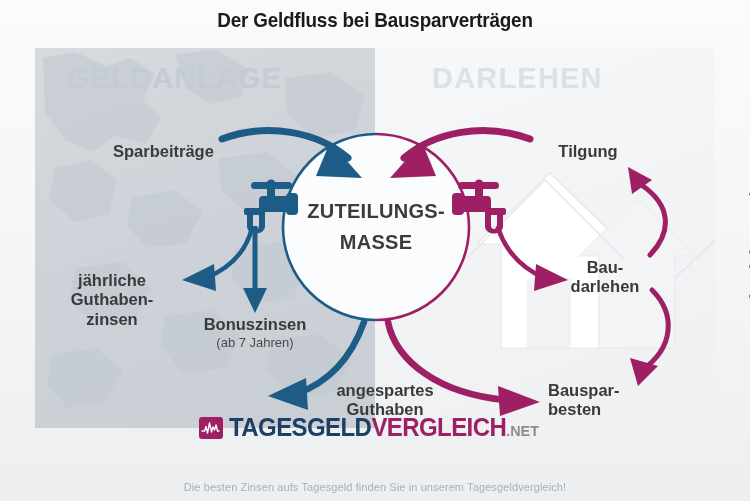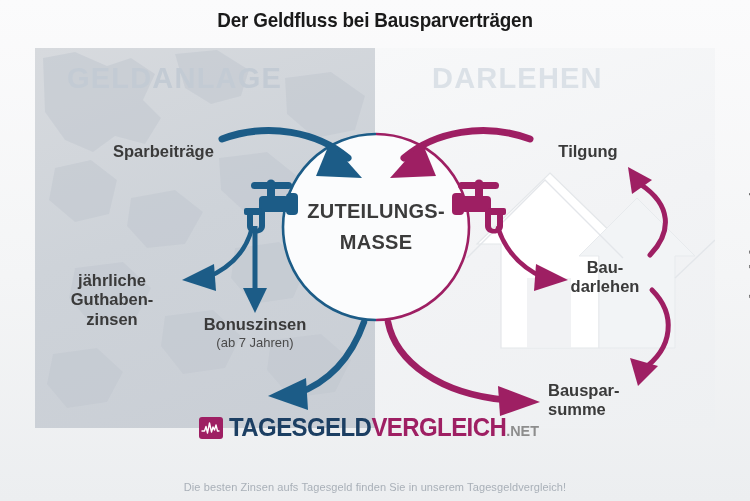--- a/index.html
+++ b/index.html
@@ -340,24 +340,28 @@
 
   <div class="label" id="lbl-sollzinsen">
     <div>Tilgung</div>
   </div>
 
   <div class="label" id="lbl-baudarlehen">
     <div>Bau-</div>
     <div>darlehen</div>
   </div>
 
+  <div class="label" id="lbl-angespartes">
+    <div>angespartes</div>
+    <div>Guthaben</div>
+  </div>
 
   <div class="label" id="lbl-bausparsumme">
     <div>Bauspar-</div>
-    <div>summe</div>
+    <div>besten</div>
   </div>
 
   <div id="source">Quelle: www.tagesgeldvergleich.net</div>
 
   <div id="footer">
     <div id="logo-row">
       <div id="logo-mark">
         <svg width="19" height="14" viewBox="0 0 19 14" xmlns="http://www.w3.org/2000/svg">
           <polyline points="1,10 3.5,10 5,5.5 6.5,12 8.5,2 10.5,11 12,6 13.5,9 15,4 16.5,10 18,10" fill="none" stroke="#ffffff" stroke-width="1.4" stroke-linecap="round" stroke-linejoin="round"></polyline>
         </svg>

